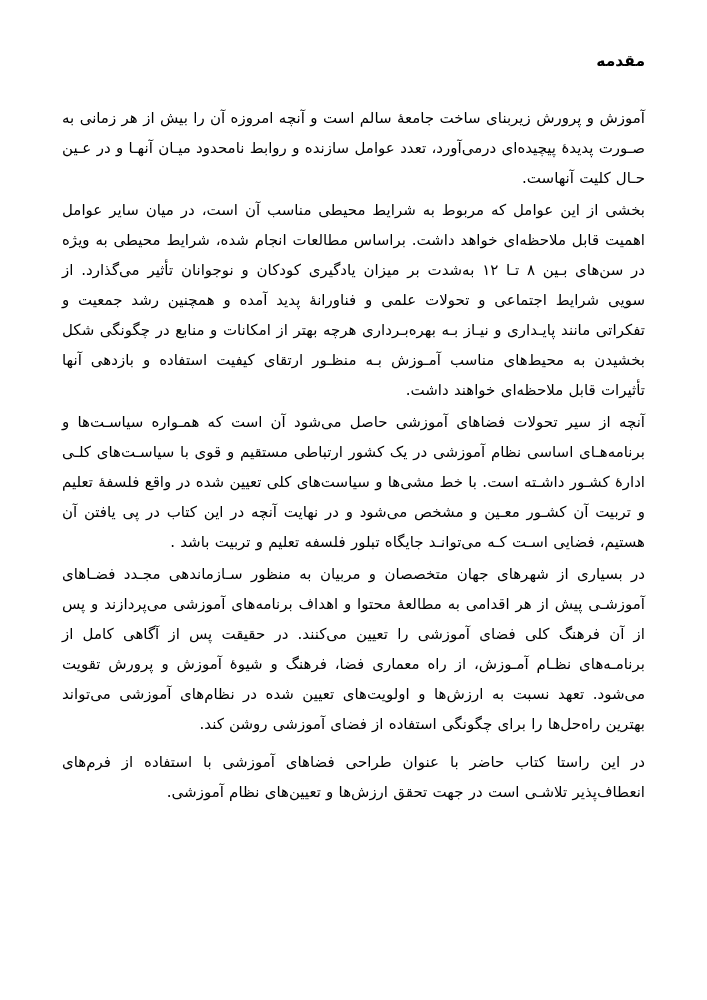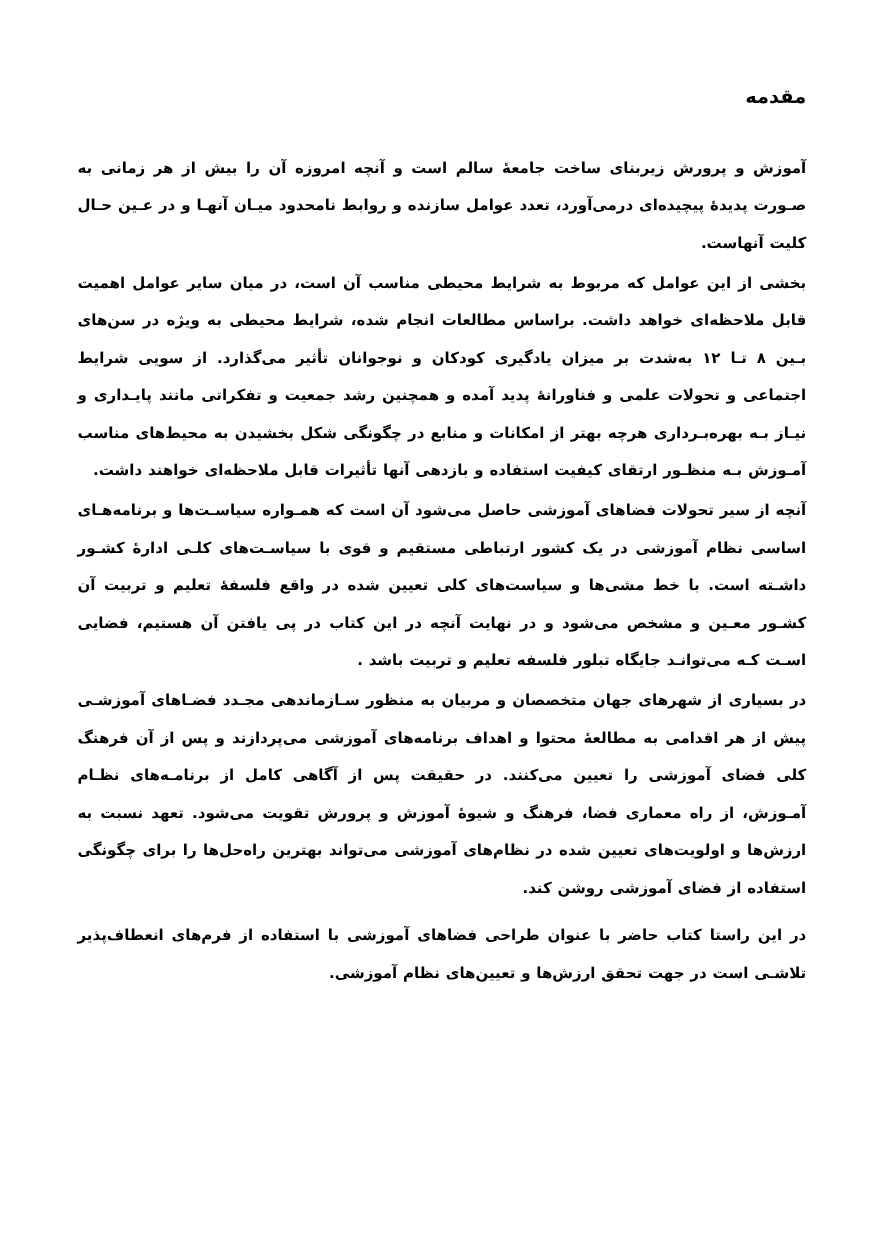--- a/index.html
+++ b/index.html
@@ -12,40 +12,39 @@
     width: 707px;
     height: 1000px;
     font-family: "DejaVu Sans", "Liberation Sans", sans-serif;
     color: #000000;
     direction: rtl;
   }
   .page {
     box-sizing: border-box;
     width: 707px;
     height: 829px;
-    padding: 67px 62px 60px 62px;
+    padding: 51px 62px 60px 62px;
     position: relative;
   }
   .doc-title {
     font-size: 15.5px;
     font-weight: bold;
     text-align: right;
     margin: 0 0 30px 0;
     line-height: 1.4;
     letter-spacing: 0;
   }
   .body-text p {
     margin: 0 0 2px 0;
-    font-size: 12px;
+    font-size: 15px;
     line-height: 30px;
     text-align: justify;
     text-justify: inter-word;
     text-align-last: right;
     word-spacing: 0.5px;
-    font-weight: bold;
   }
   .body-text p.para-spaced {
     margin-top: 8px;
   }
 </style>
 </head>
 <body>
 
 <div class="page">
 

